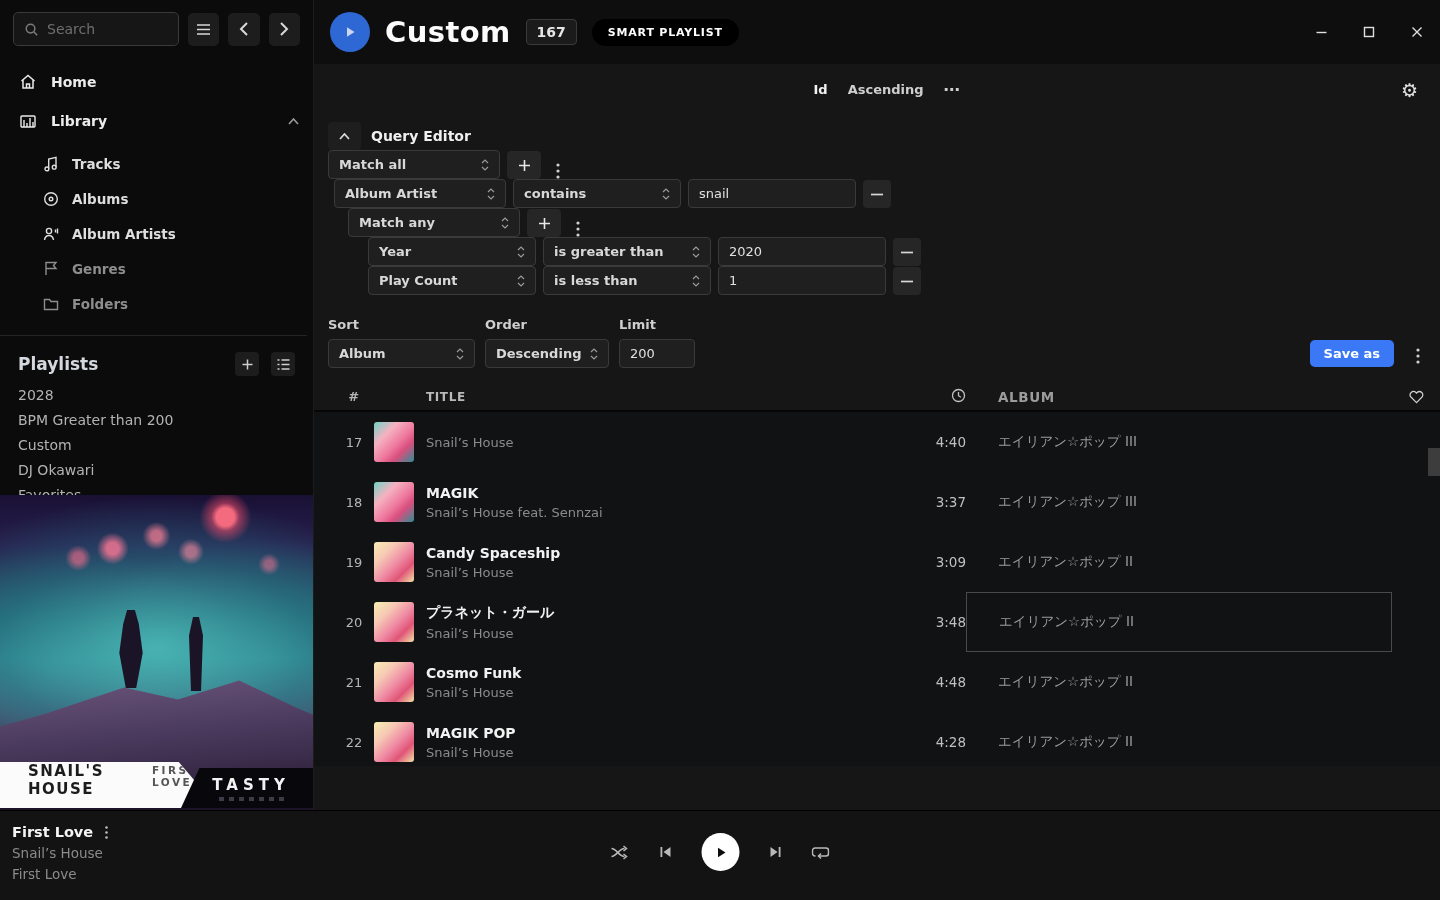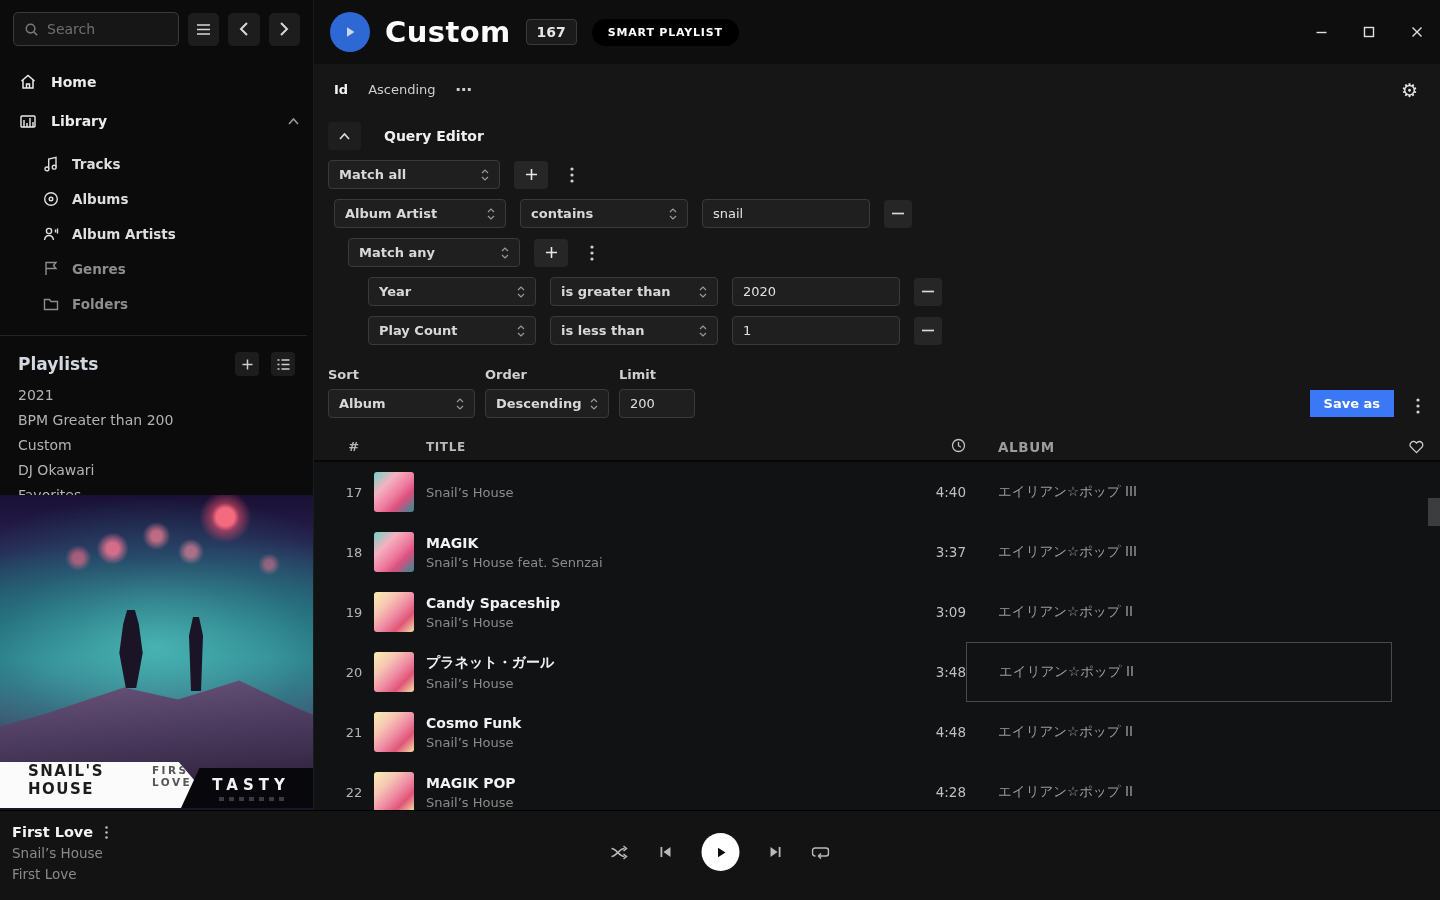--- a/index.html
+++ b/index.html
@@ -59,44 +59,44 @@
   
   .main { position:absolute; left:314px; top:0; width:1126px; height:810px; background:#161616; }
   .main-top { position:relative; height:64px; background:#0e0e0e; display:flex; align-items:center; gap:15px; padding-left:16px; }
   .play-circle { width:40px; height:40px; border-radius:50%; background:#2e68d4; display:flex; align-items:center; justify-content:center; cursor:pointer; }
   .page-title { font-size:29px; font-weight:800; color:#fbfbfb; letter-spacing:.4px; }
   .count-badge { background:#1b1b1b; border:1px solid #3a3a3a; border-radius:4px; padding:4px 10px; font-size:14px; font-weight:700; color:#e6e6e6; }
   .smart-pill { background:#000; border-radius:14px; padding:7px 16px; font-size:11px; font-weight:800; letter-spacing:.8px; color:#fff; }
   .win-controls { position:absolute; right:14px; top:0; height:64px; display:flex; align-items:center; gap:30px; color:#e0e0e0; }
   .win-btn { cursor:pointer; display:flex; align-items:center; justify-content:center; width:18px; height:18px; }
 
-  .filter-bar { position:relative; height:50px; display:flex; align-items:center; gap:20px; padding-left:20px; }
+  .filter-bar { position:relative; height:50px; display:flex; align-items:center; gap:20px; padding-left:20px;justify-content:center; }
   .fb-id { font-size:13px; font-weight:800; color:#f2f2f2; cursor:pointer; }
-  .fb-asc { font-size:13px; font-weight:400; color:#cfcfcf; cursor:pointer; }
+  .fb-asc { font-size:13px; font-weight:700; color:#cfcfcf; cursor:pointer; }
   .fb-dots { color:#cfcfcf; cursor:pointer; letter-spacing:1px; font-weight:800; }
   .gear { position:absolute; right:22px; top:15px; color:#e3e3e3; font-size:19px; cursor:pointer; }
 
   .query { padding:4px 14px 0 14px; }
-  .q-head { display:flex; align-items:center; gap:23px; margin-top:4px; }
+  .q-head { display:flex; align-items:center; gap:10px; margin-top:4px; }
   .q-collapse { width:33px; height:28px; background:#1e1e1e; border-radius:4px; display:flex; align-items:center; justify-content:center; color:#dcdcdc; cursor:pointer; }
   .q-title { font-size:14px; font-weight:700; color:#f0f0f0; }
-  .q-row { display:flex; align-items:center; gap:14px; margin-top:10px; }
+  .q-row { display:flex; align-items:flex-end; gap:7px; }
   .sel { display:flex; align-items:center; justify-content:space-between; height:29px; background:#1f1f1f; border:1px solid #3a3a3a; border-radius:4px; padding:0 10px; font-size:13px; font-weight:600; color:#d8d8d8; cursor:pointer; }
   .sel .chev { color:#9a9a9a; margin-left:8px; }
   .w-172 { width:172px; } .w-168 { width:168px; } .w-147 { width:147px; } .w-124 { width:124px; }
   .q-input { height:29px; width:168px; background:#1f1f1f; border:1px solid #3a3a3a; border-radius:4px; padding:0 10px; font-size:13px; color:#e0e0e0; font-family:inherit; outline:none; }
   .q-plus { width:34px; height:28px; background:#262626; border-radius:4px; display:flex; align-items:center; justify-content:center; color:#e8e8e8; cursor:pointer; }
   .q-minus { width:28px; height:28px; background:#262626; border-radius:4px; display:flex; align-items:center; justify-content:center; color:#d8d8d8; cursor:pointer; }
   .q-dots { width:20px; display:flex; justify-content:center; color:#d0d0d0; cursor:pointer; }
   .ind-1 { margin-left:6px; } .ind-2 { margin-left:20px; } .ind-3 { margin-left:40px; }
   .sol-row { display:flex; align-items:flex-start; gap:10px; margin:22px 0 0 0; position:relative; }
   .sol-col { display:flex; flex-direction:column; gap:7px; }
   .sol-label { font-size:13px; font-weight:600; color:#cfcfcf; }
   .limit-input { width:76px; }
-  .save-btn { position:absolute; right:32px; bottom:1px; background:#3b78f5; color:#fff; border:none; border-radius:0; height:27px; padding:0 14px; font-size:13px; font-weight:800; font-family:inherit; cursor:pointer; }
+  .save-btn { position:absolute; right:32px; bottom:1px; background:#3b78f5; color:#fff; border:none; border-radius:5px; height:27px; padding:0 14px; font-size:13px; font-weight:800; font-family:inherit; cursor:pointer; }
   .sol-dots { position:absolute; right:6px; bottom:4px; color:#d0d0d0; cursor:pointer; }
 
   
   .thead { display:flex; align-items:center; height:29px; margin-top:15px; border-bottom:2px solid #060606; background:#161616; font-size:12px; font-weight:700; letter-spacing:.6px; color:#b9b9b9; }
   .tbody { position:relative; height:354px; overflow:hidden; background:#111213; }
   .c-num { width:40px; margin-left:20px; text-align:center; flex:none; color:#b5b5b5; font-size:13px; }
   .c-thumbwrap { width:52px; flex:none; }
   .c-thumb { width:40px; height:40px; border-radius:3px; flex:none; margin-right:12px; }
   .art-a { background:linear-gradient(135deg,#6fd3c6 0%,#f5b2c0 30%,#ef7ba0 55%,#d94f7e 72%,#2e8e96 100%); }
   .art-b { background:linear-gradient(135deg,#f8eeb2 0%,#f6c7b4 30%,#ef8aa4 55%,#e05577 75%,#f3e3a6 100%); }
@@ -243,21 +243,21 @@
         </div>
       <div class="pl-btn">
           <span>
             <svg width="13" height="11" viewBox="0 0 13 11" stroke="currentColor" stroke-width="1.4" fill="none">
               <path d="M0.5 1h2M0.5 5.5h2M0.5 10h2M4.5 1h8M4.5 5.5h8M4.5 10h8"></path>
             </svg>
           </span>
         </div>
     </div>
     <div id="playlist-list">
-        <div class="pl-item">2021</div>
+        <div class="pl-item">2028</div>
         <div class="pl-item">BPM Greater than 200</div>
         <div class="pl-item">Custom</div>
         <div class="pl-item">DJ Okawari</div>
         <div class="pl-item">Favorites</div>
       </div>
 
     <div class="side-art">
       <div class="art-rock"></div>
       <div class="fig m"></div>
       <div class="fig f"></div>

